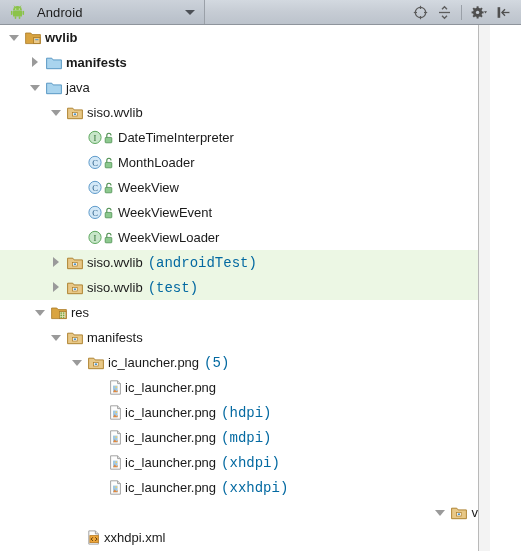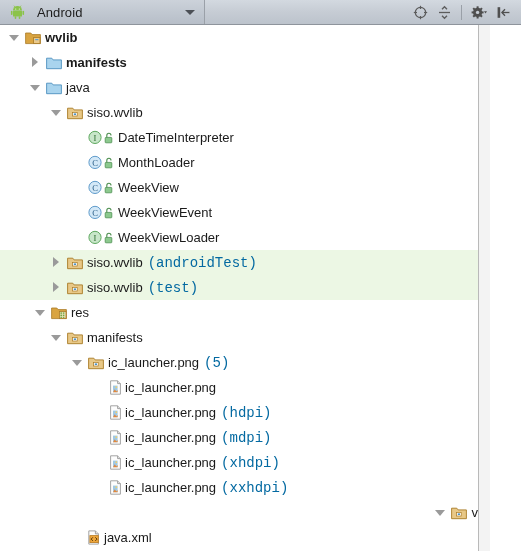--- a/index.html
+++ b/index.html
@@ -483,20 +483,20 @@
             <svg width="14" height="15" viewBox="0 0 14 15">
               <path d="M1.8 0.9h6.6l3.0 3.0v10.2H1.8z" fill="#FDFDFD" stroke="#9A9A9A" stroke-width="0.9"></path>
               <path d="M8.4 0.9v3.0h3.0" fill="#E4E4E4" stroke="#9A9A9A" stroke-width="0.9"></path>
               <rect x="2.9" y="5.6" width="8.4" height="7.0" fill="#EDA63C" stroke="#B87A1E" stroke-width="0.8"></rect>
               <g stroke="#5A3A09" stroke-width="1.0" fill="none" stroke-linecap="round">
                 <path d="M5.6 7.6 L4.2 9.1 L5.6 10.6"></path>
                 <path d="M8.6 7.6 L10.0 9.1 L8.6 10.6"></path>
               </g>
             </svg>
           </span>
-          <span class="label">java.xml</span>
+          <span class="label">xxhdpi.xml</span>
         </div>
         <div class="row" style="padding-left: 71px;"></div>
       </div>
     <div class="scroll-col"></div>
   </div>
 
 </div>
 
 </body></html>

